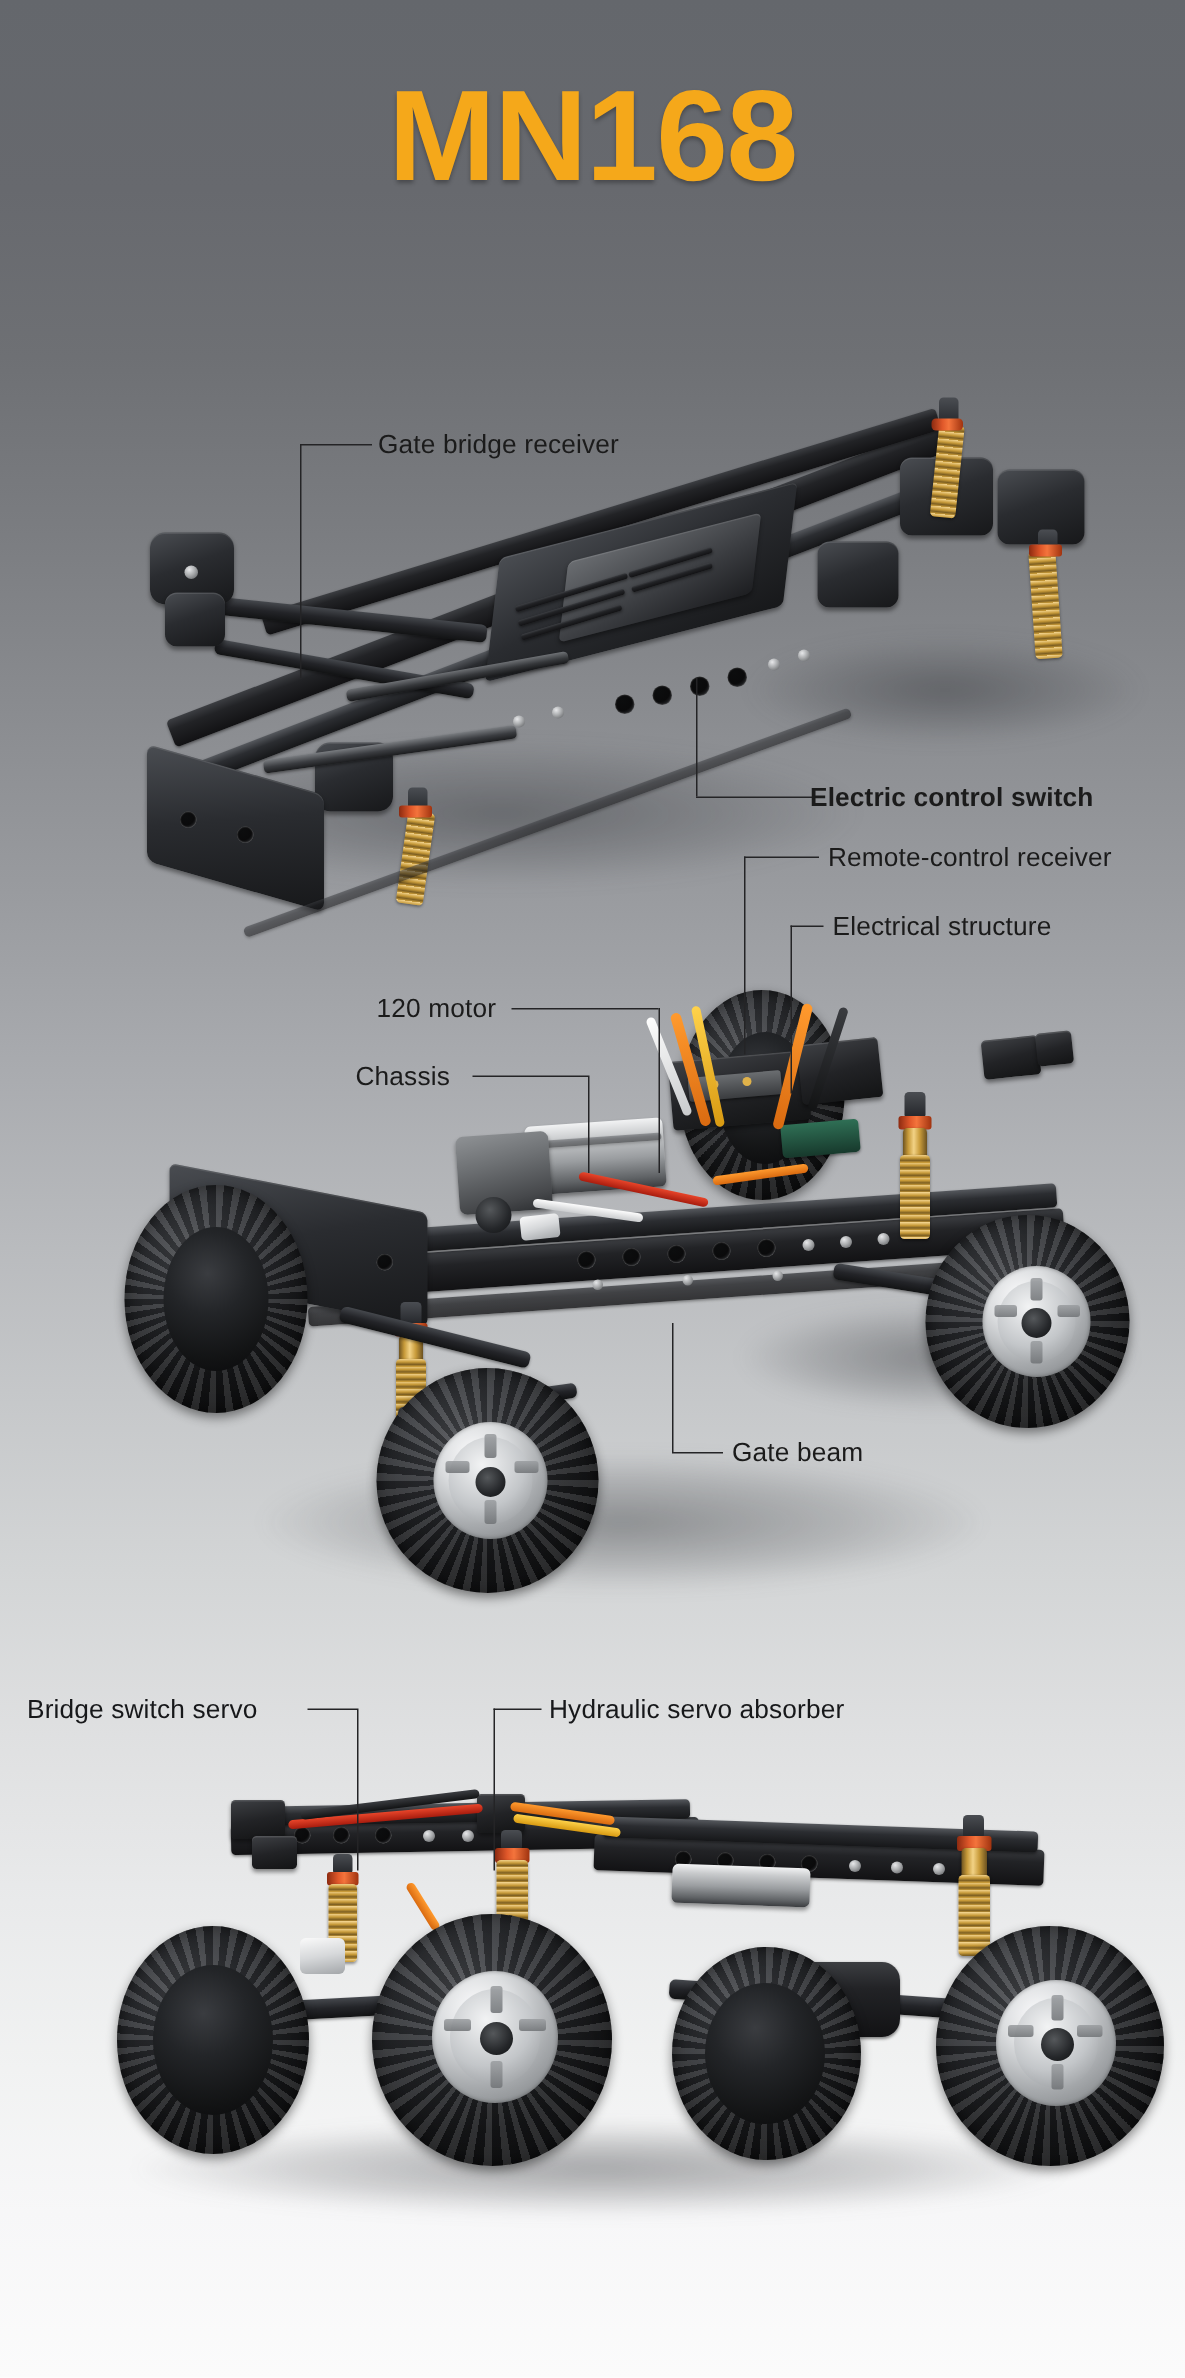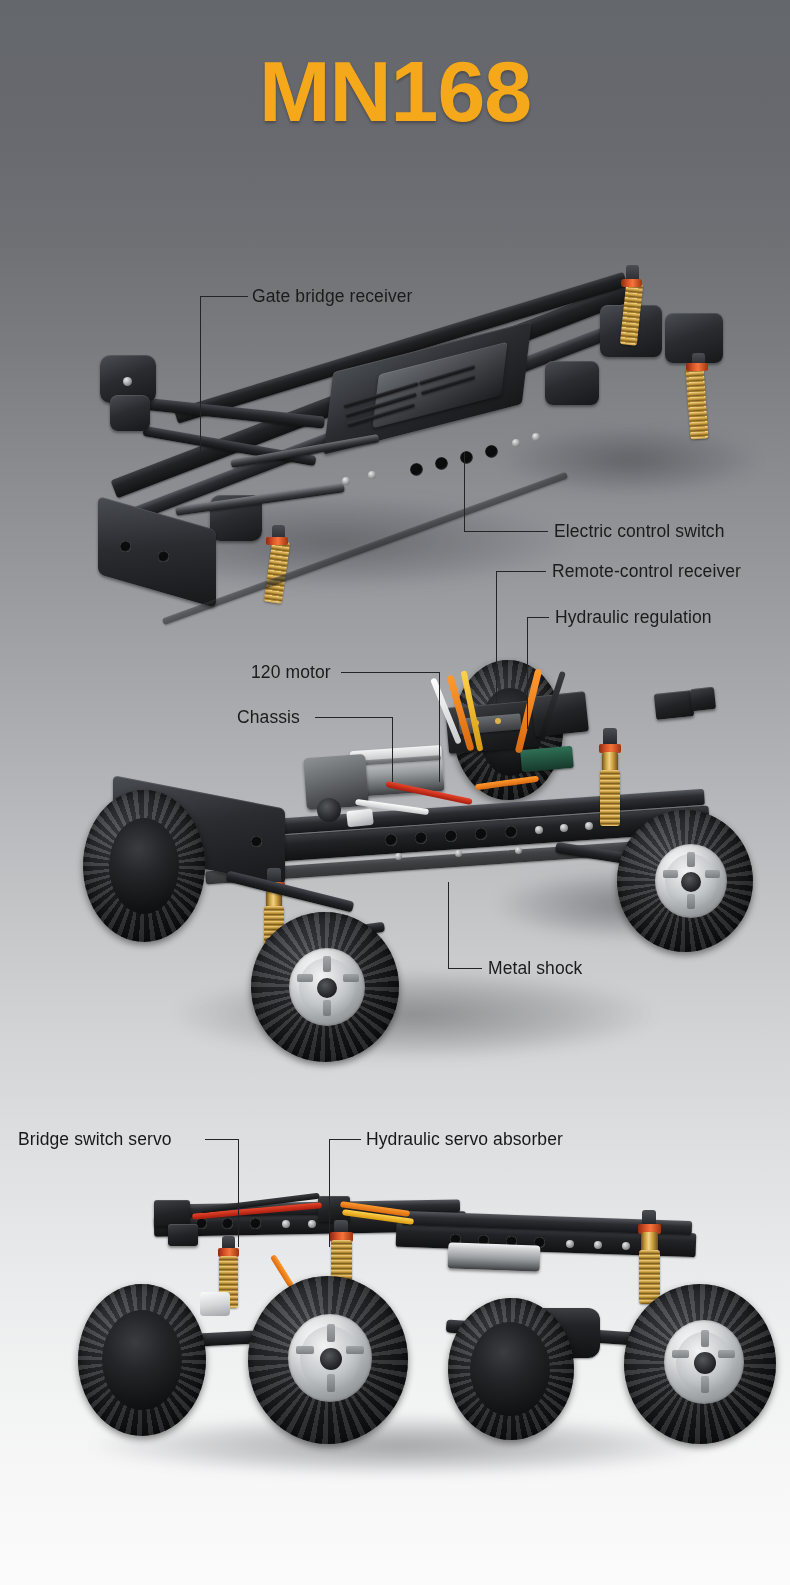--- a/index.html
+++ b/index.html
@@ -184,21 +184,21 @@
 
     <div class="rail" style="left:70px; top:350px; width:430px; height:7px; transform:rotate(-20deg); opacity:.55;"></div>
   </div>
 
   <div class="lead h" style="left:200px; top:296px; width:48px;"></div>
   <div class="lead v" style="left:200px; top:296px; height:156px;"></div>
   <div class="callout" style="left:252px; top:288px;">Gate bridge receiver</div>
 
   <div class="lead v" style="left:464px; top:452px; height:79px;"></div>
   <div class="lead h" style="left:464px; top:531px; width:84px;"></div>
-  <div class="callout" style="left:554px; top:523px;">Electric control switch</div>
+  <div class="callout" style="left:540px; top:523px;font-weight:bold;">Electric control switch</div>
 
   <div class="scene" style="left:55px; top:640px; width:700px; height:460px;">
 
     <div class="shadow-blob" style="left:120px; top:330px; width:480px; height:90px;"></div>
     <div class="shadow-blob" style="left:440px; top:230px; width:260px; height:70px;"></div>
 
     <div class="tire" style="left:398px; top:20px; width:110px; height:140px; border-radius:50%;">
       <div class="tread"></div>
     </div>
     <div class="tire-dark" style="left:424px; top:48px; width:62px; height:88px;"></div>
@@ -303,33 +303,33 @@
     <div class="spoke" style="left:632px; top:254px; width:8px; height:15px;"></div>
     <div class="spoke" style="left:608px; top:230px; width:15px; height:8px;"></div>
   </div>
 
   <div class="lead v" style="left:496px; top:571px; height:132px;"></div>
   <div class="lead h" style="left:496px; top:571px; width:50px;"></div>
   <div class="callout" style="left:552px; top:563px;">Remote-control receiver</div>
 
   <div class="lead v" style="left:527px; top:617px; height:112px;"></div>
   <div class="lead h" style="left:527px; top:617px; width:22px;"></div>
-  <div class="callout" style="left:555px; top:609px;">Hydraulic regulation</div>
+  <div class="callout" style="left:555px; top:609px;">Electrical structure</div>
 
   <div class="lead h" style="left:341px; top:672px; width:98px;"></div>
   <div class="lead v" style="left:439px; top:672px; height:110px;"></div>
   <div class="callout" style="left:251px; top:664px;">120 motor</div>
 
   <div class="lead h" style="left:315px; top:717px; width:77px;"></div>
   <div class="lead v" style="left:392px; top:717px; height:65px;"></div>
   <div class="callout" style="left:237px; top:709px;">Chassis</div>
 
   <div class="lead v" style="left:448px; top:882px; height:86px;"></div>
   <div class="lead h" style="left:448px; top:968px; width:34px;"></div>
-  <div class="callout" style="left:488px; top:960px;">Metal shock</div>
+  <div class="callout" style="left:488px; top:960px;">Gate beam</div>
 
   <div class="scene" style="left:50px; top:1180px; width:700px; height:310px;">
 
     <div class="shadow-blob" style="left:40px; top:236px; width:620px; height:60px;"></div>
 
     <div class="rail" style="left:104px; top:34px; width:312px; height:20px; transform:rotate(-1deg);"></div>
     <div class="rail lit" style="left:110px; top:22px; width:300px; height:13px; transform:rotate(-1deg);"></div>
     <div class="hole" style="left:146px; top:38px; width:11px; height:11px;"></div>
     <div class="hole" style="left:172px; top:38px; width:11px; height:11px;"></div>
     <div class="hole" style="left:200px; top:38px; width:11px; height:11px;"></div>

